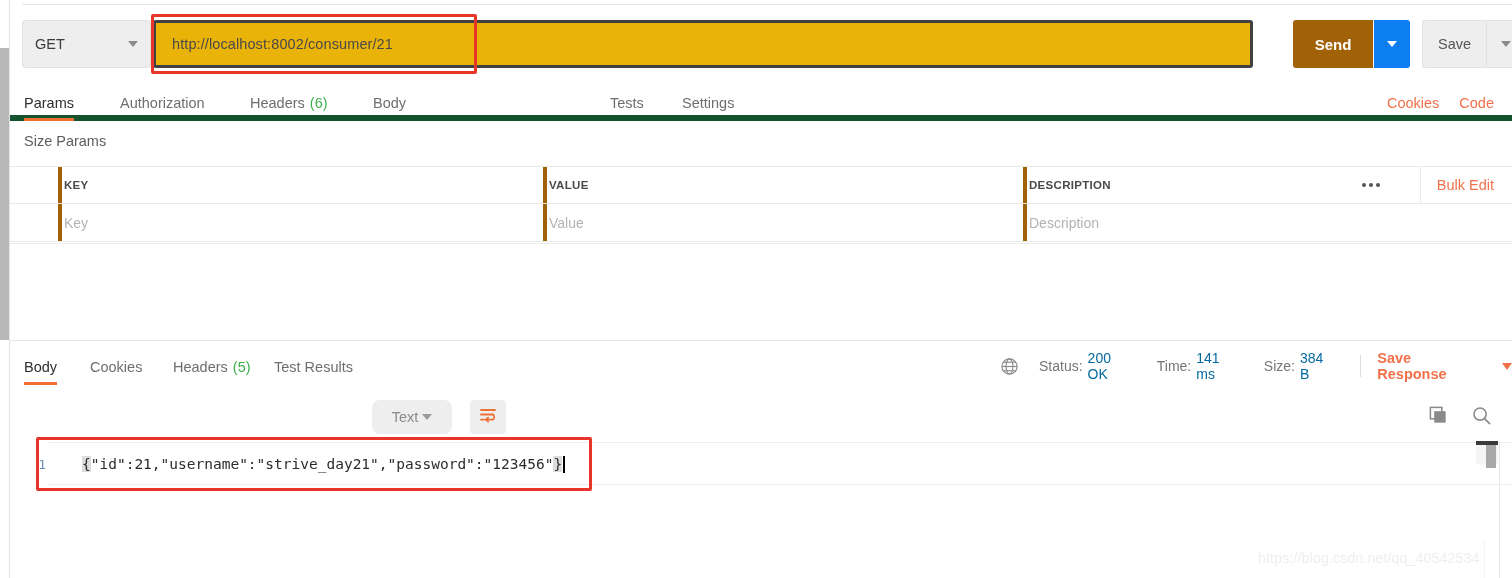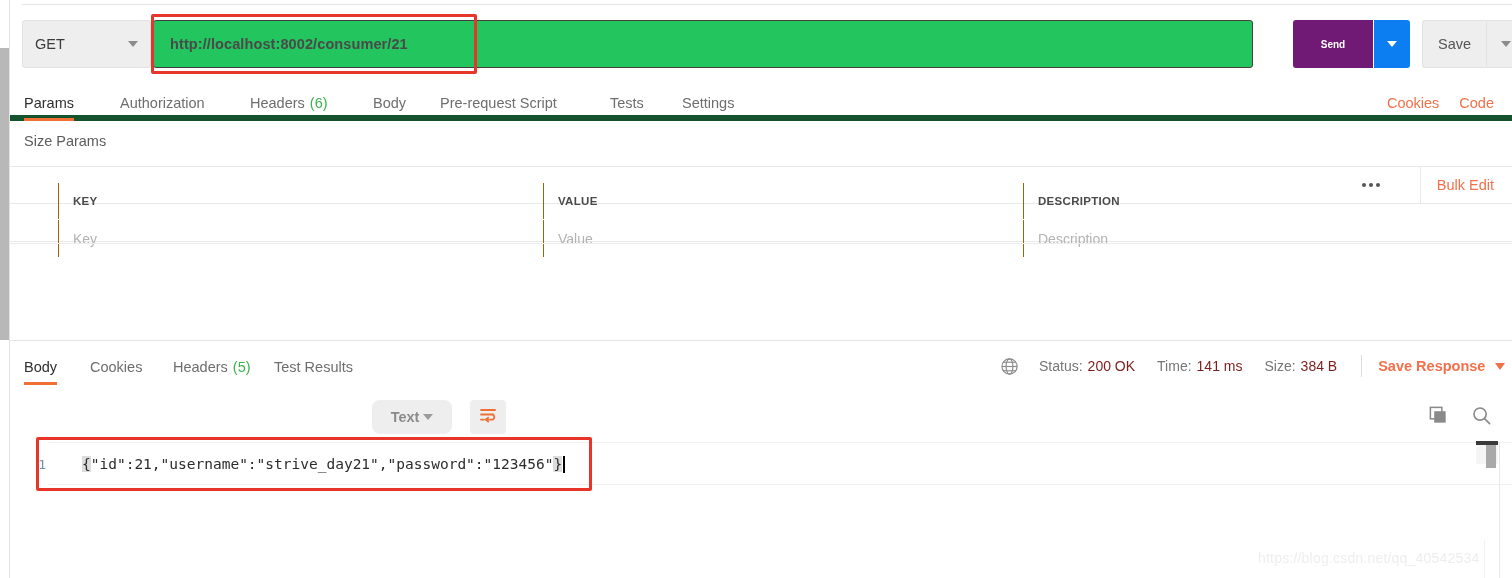--- a/index.html
+++ b/index.html
@@ -35,36 +35,36 @@
     display: flex; align-items: center; padding: 0 12px;
   }
   .method-label { font-size: 14.5px; color: #3b3b3b; flex: 1; }
   .caret-dark {
     width: 0; height: 0; border-left: 5px solid transparent;
     border-right: 5px solid transparent; border-top: 6px solid #8b8b8b;
   }
 
   .url-field {
     position: absolute; left: 131px; top: 0; width: 1100px; height: 48px;
-    background: #22c55e; border: 1px solid #404040; border-radius: 3px;
-    display: flex; align-items: center; padding: 0 16px; font-weight: bold;
+    background: #eab308; border: 3px solid #404040; border-radius: 3px;
+    display: flex; align-items: center; padding: 0 16px;
   }
   .url-text { font-size: 14.5px; color: #4a4a4a; letter-spacing: .1px; }
 
   
   .ann-url {
     position: absolute; left: 151px; top: 14px; width: 326px; height: 60px;
     border: 3px solid #e8352a; border-radius: 2px; pointer-events: none; z-index: 30;
   }
 
   .send-btn {
     position: absolute; left: 1271px; top: 0; width: 80px; height: 48px;
-    background: #701a75; border-radius: 3px 0 0 3px;
+    background: #a16207; border-radius: 3px 0 0 3px;
     display: flex; align-items: center; justify-content: center;
-    color: #fff; font-size: 10px; font-weight: bold;
+    color: #fff; font-size: 15px; font-weight: bold;
   }
   .send-caret-btn {
     position: absolute; left: 1352px; top: 0; width: 36px; height: 48px;
     background: #0d7ef2; border-radius: 0 3px 3px 0;
     display: flex; align-items: center; justify-content: center;
   }
   .caret-white {
     width: 0; height: 0; border-left: 5px solid transparent;
     border-right: 5px solid transparent; border-top: 6px solid #ffffff;
   }
@@ -100,22 +100,22 @@
   .link-orange { font-size: 14.5px; color: #f2704a; }
 
   
   .qp-title {
     position: absolute; left: 24px; top: 133px; font-size: 14.5px; color: #5d5d5d;
   }
   .tbl { position: absolute; left: 10px; top: 166px; right: 0; }
   .tbl-row { position: relative; height: 38px; border-top: 1px solid #e9e9e9; border-bottom: 1px solid #e9e9e9; }
   .tbl-row.body-row { height: 38px; border-top: none; }
   .cell {
-    position: absolute; top: 16px; height: 100%; display: flex; align-items: center;
-    padding-left: 14px; border-left: 1px solid #a16207;
+    position: absolute; top: 0; height: 100%; display: flex; align-items: center;
+    padding-left: 2px; border-left: 4px solid #a16207;
   }
   .th { font-size: 11.5px; font-weight: bold; color: #4a4a4a; letter-spacing: .3px; }
   .td { font-size: 14px; color: #b3b3b3; }
   .chk-col { position: absolute; left: 0; top: 0; width: 48px; height: 100%; }
   .dots {
     position: absolute; right: 118px; top: 0; height: 100%;
     display: flex; align-items: center; gap: 3px; padding: 0 14px;
   }
   .dots i { display:block; width: 4px; height: 4px; border-radius: 50%; background: #555; }
   .bulk {
@@ -123,40 +123,40 @@
     padding: 0 18px 0 16px; border-left: 1px solid #e9e9e9; font-size: 14.5px; color: #f2704a;
   }
 
   .mid-sep { position: absolute; left: 10px; right: 0; top: 243px; height: 1px; background: #ececec; }
   .mid-sep2 { position: absolute; left: 10px; right: 0; top: 340px; height: 1px; background: #e6e6e6; }
 
   
   .resp-tabs { position: absolute; left: 10px; top: 348px; right: 0; height: 36px; }
   .meta { position: absolute; top: 348px; height: 36px; display: flex; align-items: center; font-size: 14px; }
   .meta .lbl { color: #767676; }
-  .meta .val { color: #7f1d1d; margin-left: 5px; }
+  .meta .val { color: #0369a1; margin-left: 5px; }
   .meta .grp { margin-right: 22px; display: flex; align-items: center; }
   .meta-sep { width: 1px; height: 22px; background: #dcdcdc; margin: 0 16px 0 2px; }
-  .save-resp { color: #f2704a; font-weight: bold; font-size: 14.5px; display: flex; align-items: center; gap: 10px; }
+  .save-resp { color: #f2704a; font-weight: bold; font-size: 14.5px; display: flex; align-items: center; gap: 18px; }
   .caret-orange {
     width: 0; height: 0; border-left: 5.5px solid transparent;
     border-right: 5.5px solid transparent; border-top: 7px solid #f2704a;
   }
 
   
   .rtb-group {
     position: absolute; left: 24px; top: 400px; height: 34px;
     background: #eeeeee; border-radius: 4px; display: flex; align-items: center;
   }
   .rtb-item { padding: 0 17px; font-size: 14.5px; color: #6e6e6e; line-height: 34px; }
   .rtb-item.active { color: #2f2f2f; }
   .fmt-group {
     position: absolute; left: 372px; top: 400px; height: 34px; width: 80px;
     background: #eeeeee; border-radius: 8px; display: flex; align-items: center;
-    justify-content: center; gap: 4px; font-weight: bold;
+    justify-content: center; gap: 4px;
   }
   .fmt-label { font-size: 14.5px; color: #8b8b8b; }
   .wrap-btn {
     position: absolute; left: 470px; top: 400px; width: 36px; height: 34px;
     background: #eeeeee; border-radius: 4px; display: flex; align-items: center; justify-content: center;
   }
   .icon-right { position: absolute; top: 400px; height: 34px; display: flex; align-items: center; }
 
   
   .editor { position: absolute; left: 10px; top: 442px; right: 0; height: 44px; }
@@ -239,23 +239,20 @@
     </div>
     <div class="tab" style="left:110px">
       <span>Authorization</span>
     </div>
     <div class="tab" style="left:240px">
       <span>Headers</span>
       <span class="cnt">(6)</span>
     </div>
     <div class="tab" style="left:363px">
       <span>Body</span>
-    </div>
-    <div class="tab" style="left:430px">
-      <span>Pre-request Script</span>
     </div>
     <div class="tab" style="left:600px">
       <span>Tests</span>
     </div>
     <div class="tab" style="left:672px">
       <span>Settings</span>
     </div>
 
     <div class="right-links" style="right:18px">
       <span class="link-orange">Cookies</span>

